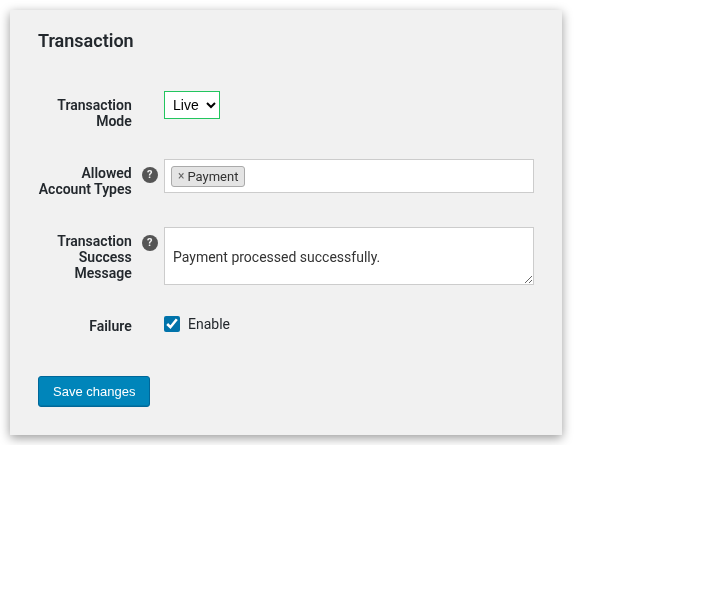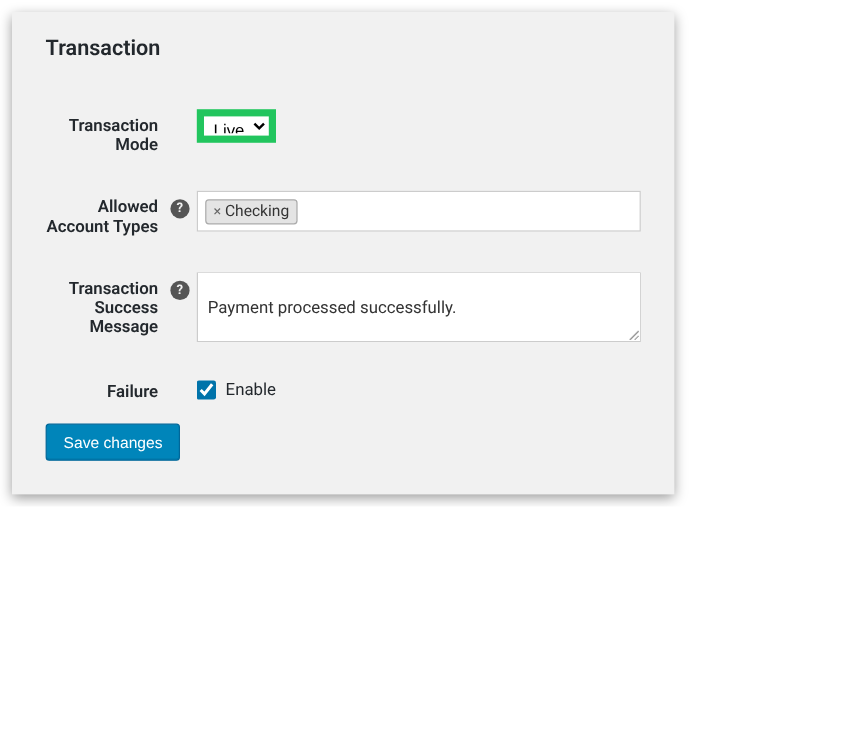--- a/index.html
+++ b/index.html
@@ -55,21 +55,21 @@
       font-size: 11px;
       font-weight: bold;
       line-height: 16px;
       text-align: center;
       cursor: help;
     }
     select {
       font-size: 14px;
       padding: 2px 4px;
       background: #fff;
-      border: 6px solid #22c55e;
+      border: 1px solid #22c55e;
       height: 28px;
     }
     .tagbox {
       background: #fff;
       border: 1px solid #ccc;
       padding: 4px 6px;
       width: 370px;
       min-height: 34px;
       display: flex;
       align-items: center;
@@ -119,21 +119,21 @@
       width: 16px;
       height: 16px;
       accent-color: #0073aa;
     }
     .description {
       font-style: italic;
       color: #666;
       font-size: 13px;
       margin-top: 6px;
     }
-    .submit-row { }
+    .submit-row { margin-top: 24px; }
     button.primary {
       background: #0085ba;
       border: 1px solid #006799;
       color: #fff;
       font-size: 13px;
       padding: 7px 14px;
       border-radius: 3px;
       cursor: pointer;
       box-shadow: inset 0 -1px 0 rgba(0,0,0,0.1);
     }
@@ -160,21 +160,21 @@
 
     <tr>
       <th>Allowed Account Types</th>
       <td class="help-col">
         <span class="help-icon">?</span>
       </td>
       <td class="field-col">
         <div class="tagbox">
           <span class="tag">
             <span class="tag-x">×</span>
-            <span>Checking</span>
+            <span>Payment</span>
           </span>
         </div>
       </td>
     </tr>
 
     <tr>
       <th>Transaction Success Message</th>
       <td class="help-col">
         <span class="help-icon">?</span>
       </td>

